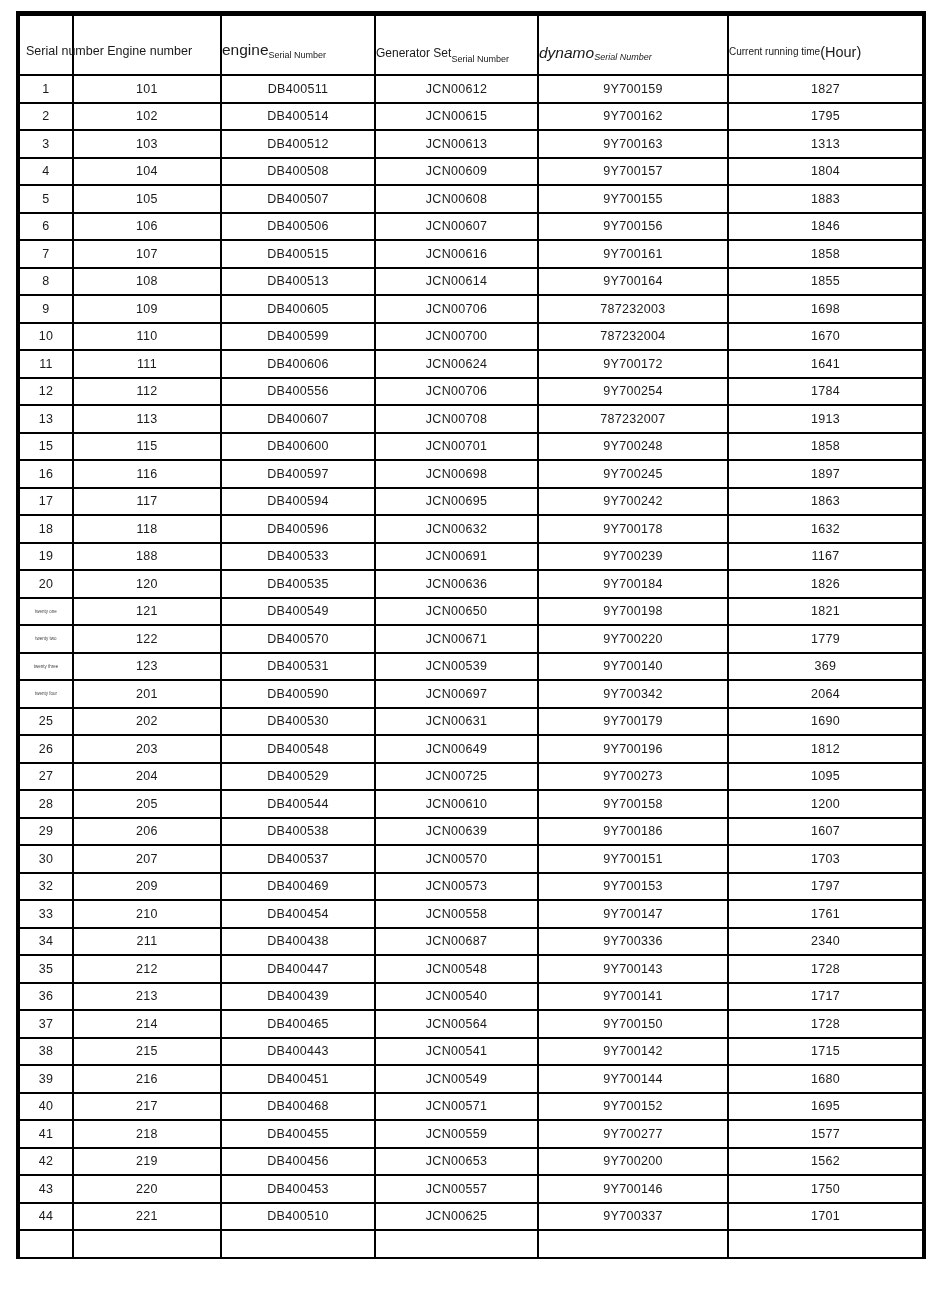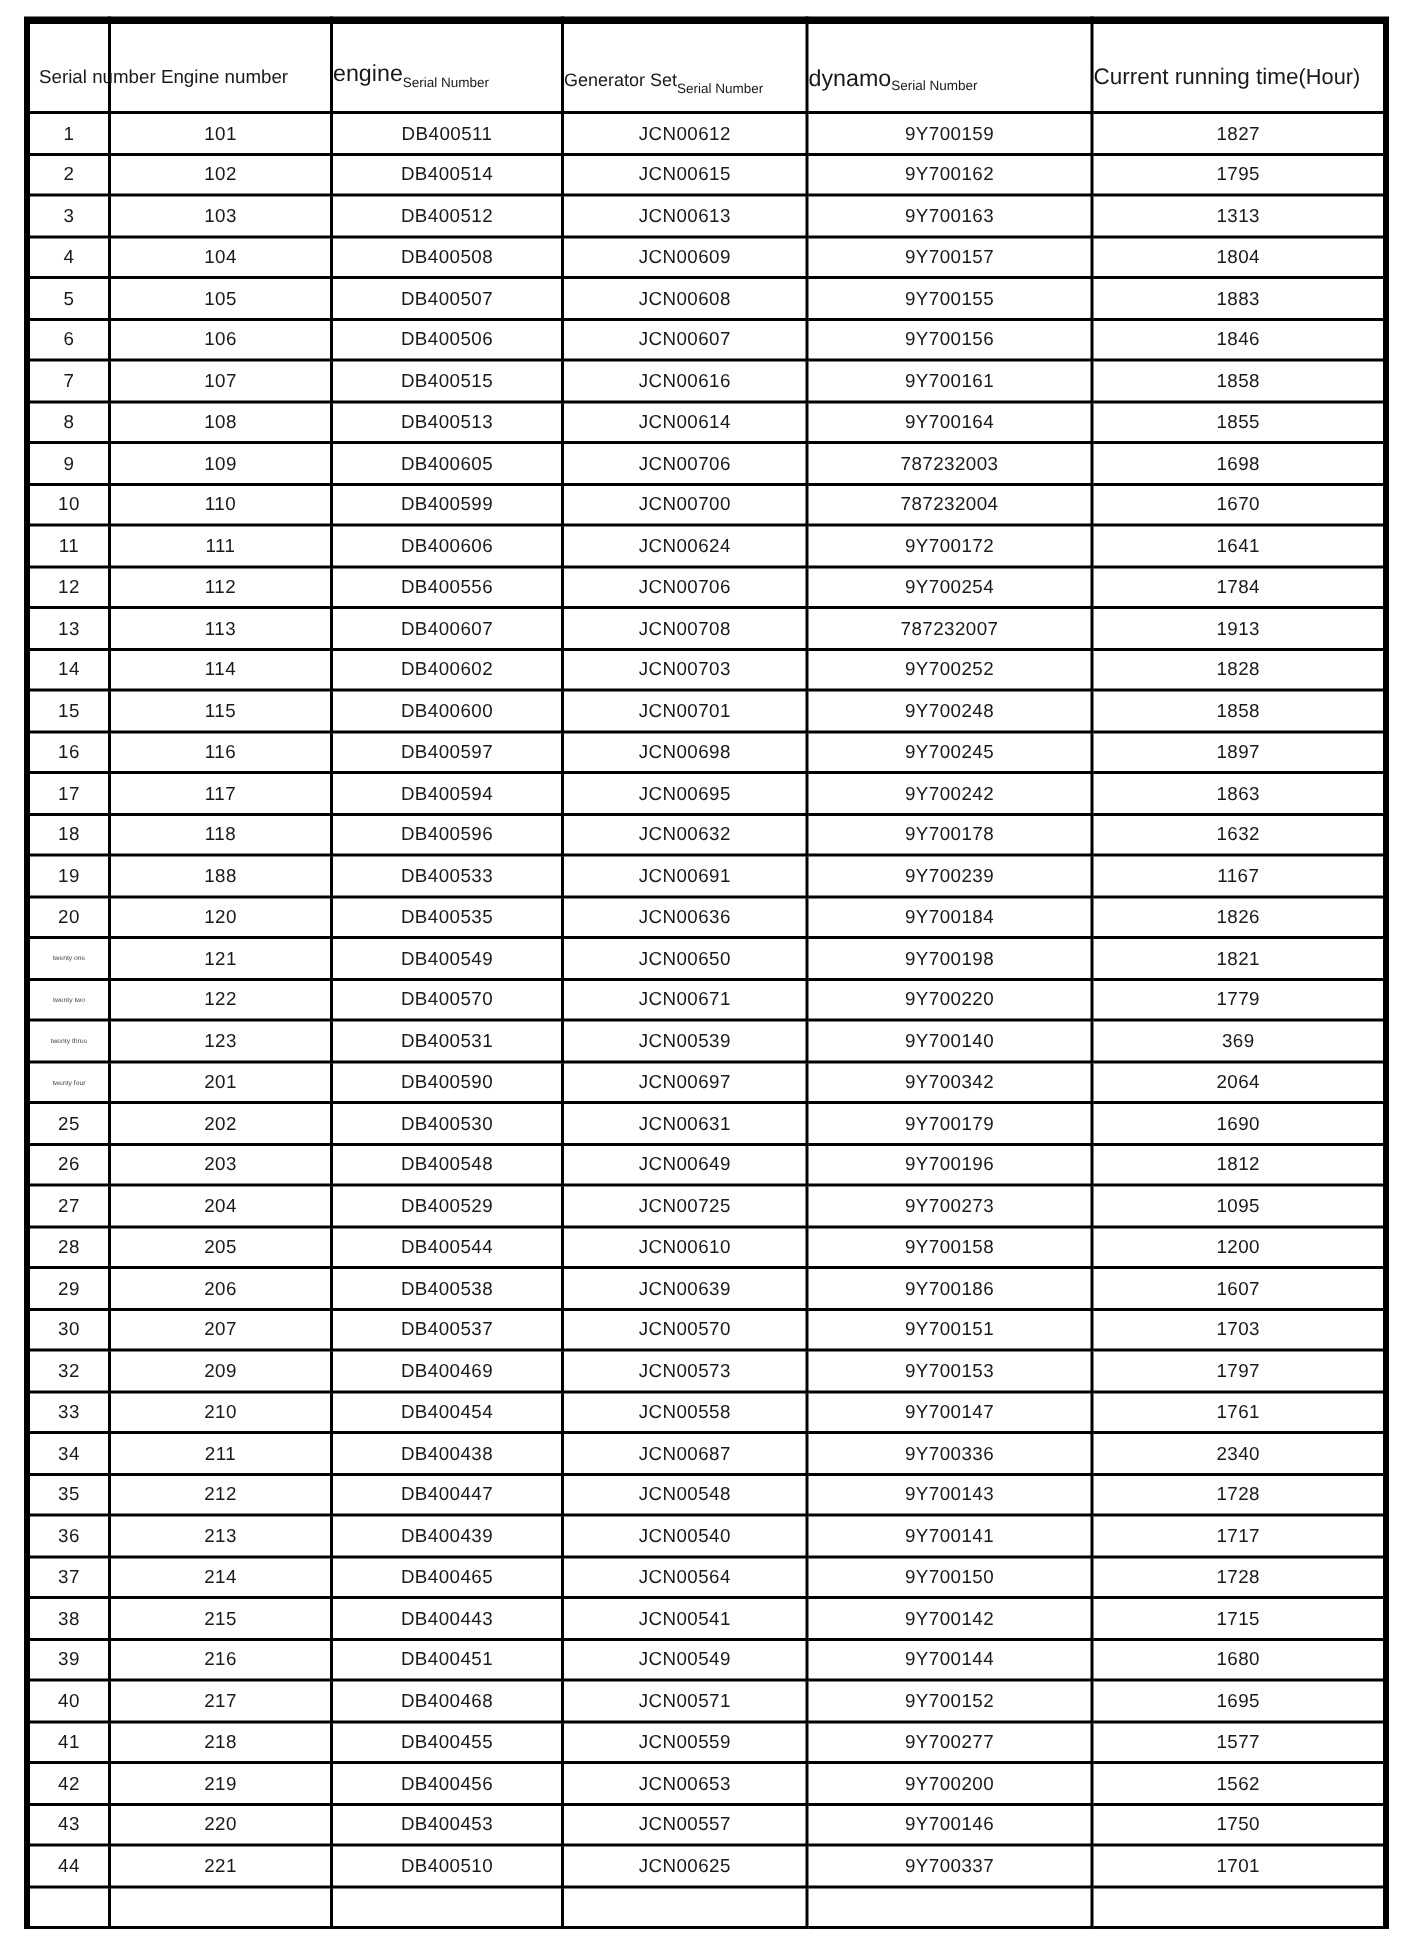--- a/index.html
+++ b/index.html
@@ -83,25 +83,25 @@
     white-space: nowrap;
     z-index: 2;
     pointer-events: none;
   }
   .h-engine { padding-top: 10px; }
   .h-engine .h-title { font-size: 15.5px; }
   .h-engine .h-sub   { font-size: 9px; margin-top: 9px; }
   .h-gen { padding-top: 15px; }
   .h-gen .h-title { font-size: 12px; }
   .h-gen .h-sub   { font-size: 9px; margin-top: 12px; }
-  .h-dyn { padding-top: 16px; }
+  .h-dyn { padding-top: 16px; font-style: italic; }
   .h-dyn .h-title { font-size: 15.5px; }
   .h-dyn .h-sub   { font-size: 9px; margin-top: 7px; }
   .h-cur { padding-top: 12px; }
-  .h-cur .h-top  { font-size: 15px; }
+  .h-cur .h-top  { font-size: 10px; }
   .h-cur .h-main { font-size: 14.5px; margin-top: 2px; }
 </style>
 </head>
 <body>
 
 <div class="page">
   <table class="equip">
     <colgroup>
       <col style="width:55px">
       <col style="width:148px">
@@ -243,28 +243,20 @@
         </tr>
         <tr>
           <td>13</td>
           <td>113</td>
           <td>DB400607</td>
           <td>JCN00708</td>
           <td>787232007</td>
           <td>1913</td>
         </tr>
         <tr>
-          <td>14</td>
-          <td>114</td>
-          <td>DB400602</td>
-          <td>JCN00703</td>
-          <td>9Y700252</td>
-          <td>1828</td>
-        </tr>
-        <tr>
           <td>15</td>
           <td>115</td>
           <td>DB400600</td>
           <td>JCN00701</td>
           <td>9Y700248</td>
           <td>1858</td>
         </tr>
         <tr>
           <td>16</td>
           <td>116</td>

